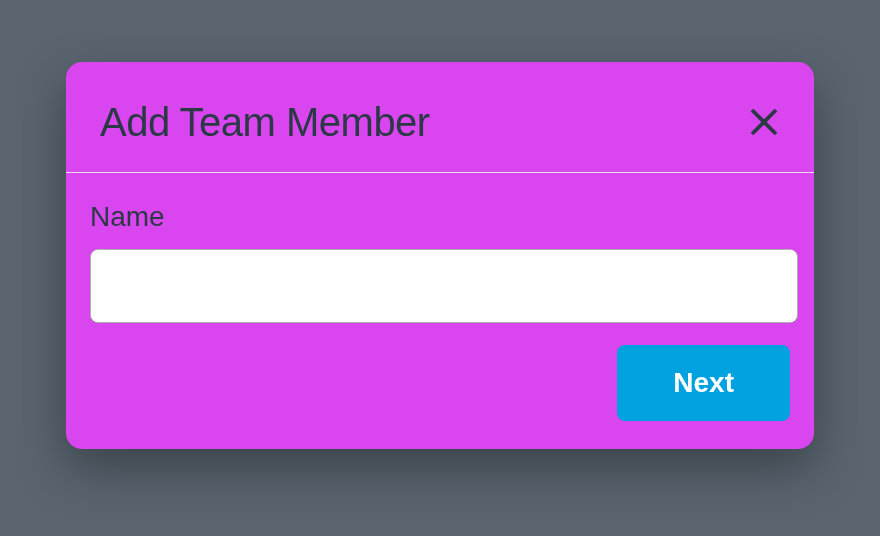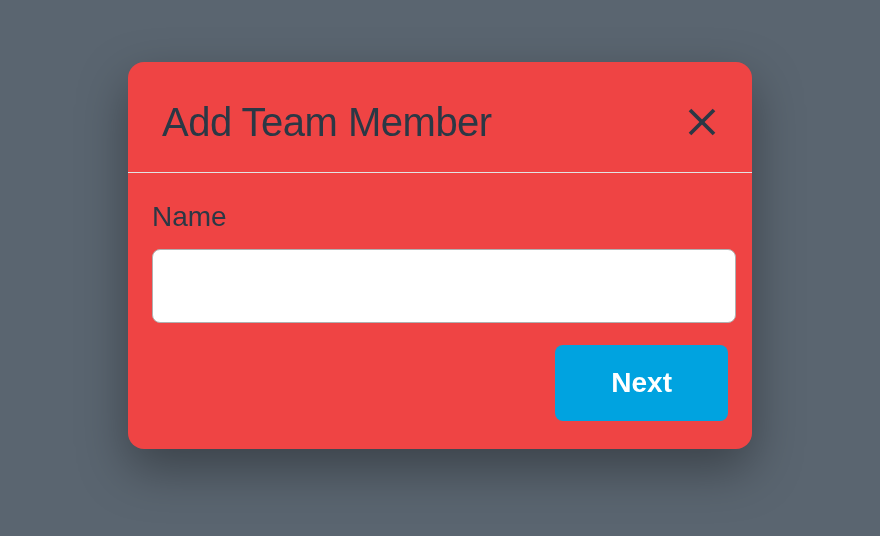--- a/index.html
+++ b/index.html
@@ -11,22 +11,22 @@
       width: 880px;
       height: 536px;
       background: #5a6570;
       font-family: -apple-system, BlinkMacSystemFont, "Segoe UI", "Helvetica Neue", Arial, sans-serif;
       display: flex;
       align-items: flex-start;
       justify-content: center;
       padding-top: 62px;
     }
     .modal {
-      width: 624px;
-      background: #ef4444;
+      width: 748px;
+      background: #d946ef;
       border-radius: 16px;
       box-shadow: 0 20px 50px rgba(0,0,0,0.35);
       padding: 34px 0 28px 0;
     }
     .modal-header {
       display: flex;
       align-items: center;
       justify-content: space-between;
       padding: 0 24px 24px 34px;
       border-bottom: 1px solid #e3e3e3;

